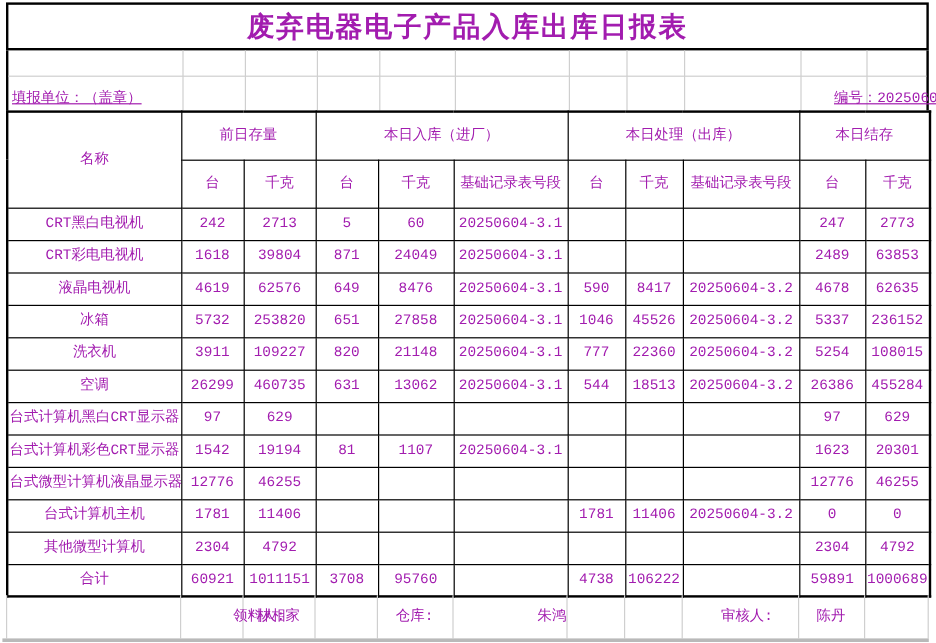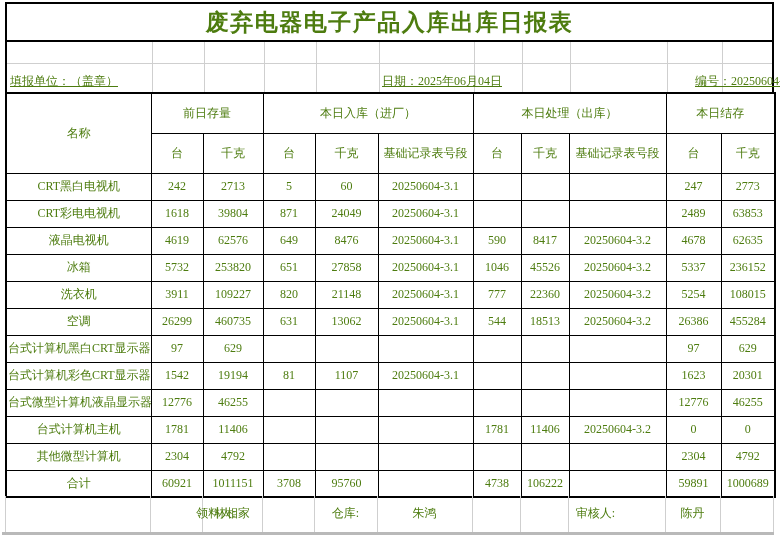--- a/index.html
+++ b/index.html
@@ -1,18 +1,18 @@
 <!DOCTYPE html>
 <html><head>
 <meta charset="utf-8">
 <style>
   html,body{margin:0;padding:0;background:#ffffff;}
   .sheet{
     position:relative;width:780px;height:536px;background:#ffffff;
-    font-family:Liberation Serif, serif;color:#4d7c0f;
+    font-family:Liberation Mono, monospace;color:#a21caf;
     font-size:12px;overflow:hidden;
   }
   
   .title-box{
     position:absolute;left:5px;top:2px;width:769px;height:40px;
     box-sizing:border-box;border:2px solid #000;
     display:flex;align-items:center;justify-content:center;
     font-size:23px;font-weight:bold;letter-spacing:1.5px;
   }
   
@@ -35,22 +35,22 @@
   }
   .report-table thead tr{height:40px;}
   .report-table tbody tr{height:27px;}
   .name-cell{font-size:11.5px;white-space:nowrap;}
   
   .band-footer{top:496px;height:36px;}
   .sig{position:absolute;top:9px;text-align:center;white-space:nowrap;}
   .sig-req-label{left:145px;width:52px;margin-left:40px;}
   .sig-req-name{left:197px;width:60px;}
   .sig-wh-label{left:309px;width:63px;}
-  .sig-wh-name{left:372px;width:95px;}
-  .sig-rev-label{left:542px;width:97px;text-align:center;}
+  .sig-wh-name{left:372px;width:95px;text-align:right;}
+  .sig-rev-label{left:569px;width:97px;text-align:center;}
   .sig-rev-name{left:660px;width:55px;}
   .bottom-shadow{position:absolute;left:2px;top:532px;width:772px;height:3px;background:#b9b9b9;}
 </style>
 </head>
 <body>
 
 <div class="sheet">
 
   <div class="title-box">废弃电器电子产品入库出库日报表</div>
 
@@ -60,21 +60,20 @@
     <div class="vline" style="left:257px"></div>
     <div class="vline" style="left:309px"></div>
     <div class="vline" style="left:372px"></div>
     <div class="vline" style="left:467px"></div>
     <div class="vline" style="left:515px"></div>
     <div class="vline" style="left:563px"></div>
     <div class="vline" style="left:660px"></div>
     <div class="vline" style="left:715px"></div>
     <div class="hline" style="top:21px"></div>
     <div class="info-text info-unit">填报单位：（盖章）</div>
-    <div class="info-text info-date">日期：2025年06月04日</div>
     <div class="info-text info-code">编号：20250604-4.1</div>
   </div>
 
   <table class="report-table">
     <colgroup>
       <col style="width:145px">
         <col style="width:52px">
         <col style="width:60px">
       <col style="width:52px">
         <col style="width:63px">

